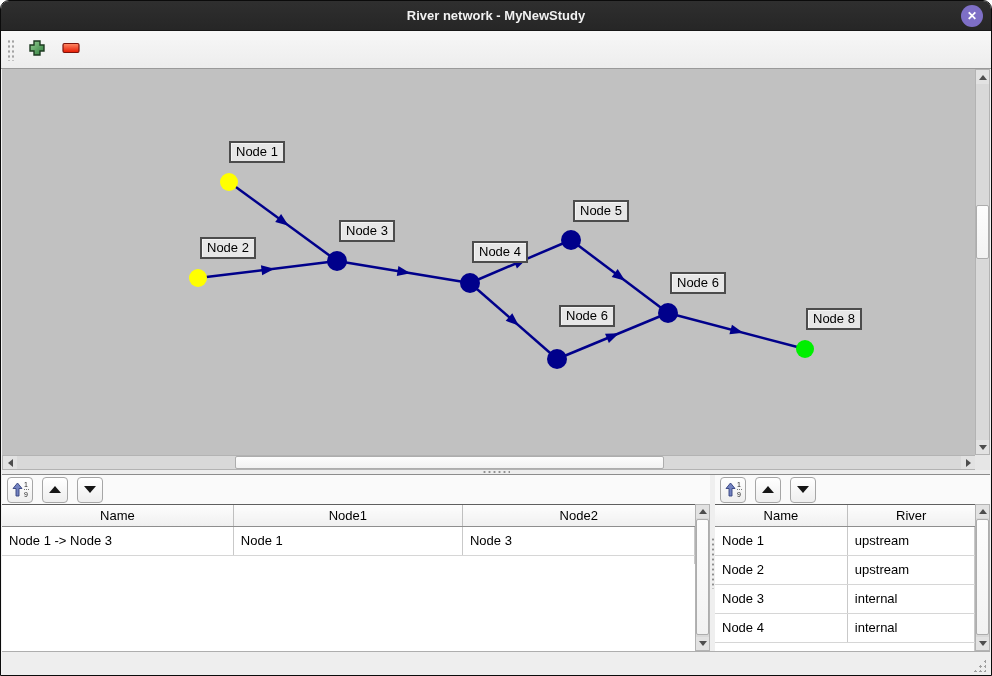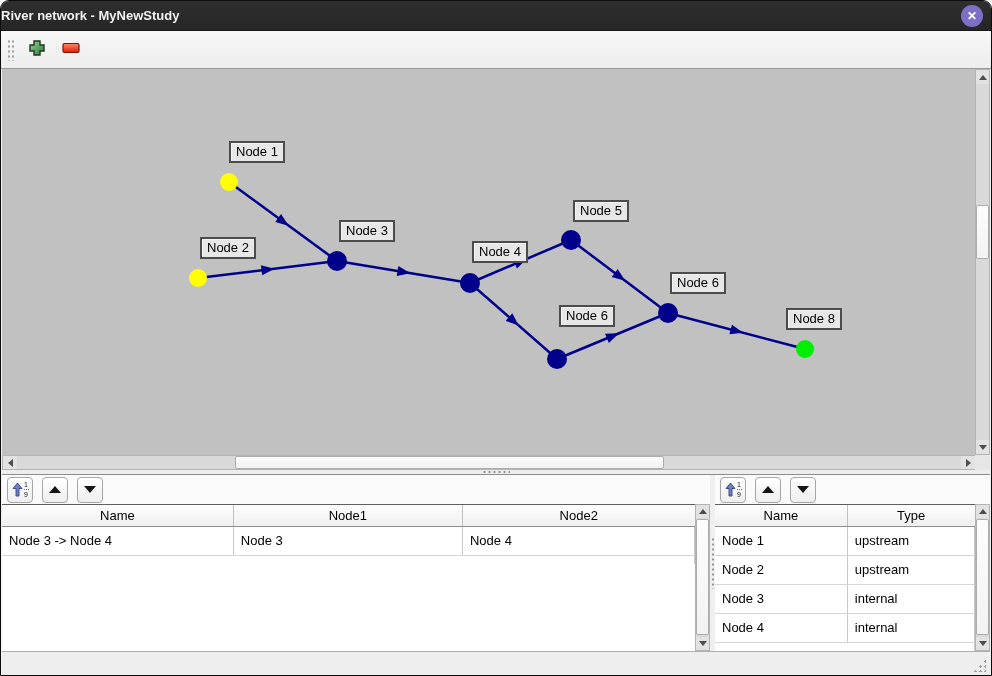--- a/index.html
+++ b/index.html
@@ -9,21 +9,21 @@
     position:relative; width:992px; height:676px;
     border:1px solid #0b0b0b; border-radius:9px 9px 0 0;
     overflow:hidden; background:#f2f2f2;
   }
 
   
   .titlebar {
     position:absolute; top:0; left:0; right:0; height:30px;
     background:linear-gradient(#2f2f2f,#262626);
     border-bottom:1px solid #171717;
-    display:flex; align-items:center; 
+    display:flex; align-items:center; justify-content:center;
   }
   .titlebar .title { color:#f2f2f2; font-size:13px; font-weight:bold; }
   .close-btn {
     position:absolute; right:8px; top:4px; width:22px; height:22px;
     border:none; border-radius:50%; background:#7e6fc6;
     color:#ffffff; font-size:12px; font-weight:bold; line-height:22px;
     text-align:center; cursor:pointer; padding:0;
   }
 
   
@@ -222,21 +222,21 @@
         <circle cx="666" cy="244" r="10" fill="#00008b"></circle>
         <circle cx="803" cy="280" r="9" fill="#00ef00"></circle>
       </svg>
   <div class="node-label" style="left: 227px; top: 72px;">Node 1</div>
       <div class="node-label" style="left: 198px; top: 168px;">Node 2</div>
       <div class="node-label" style="left: 337px; top: 151px;">Node 3</div>
       <div class="node-label" style="left: 470px; top: 172px;">Node 4</div>
       <div class="node-label" style="left: 571px; top: 131px;">Node 5</div>
       <div class="node-label" style="left: 557px; top: 236px;">Node 6</div>
       <div class="node-label" style="left: 668px; top: 203px;">Node 6</div>
-      <div class="node-label" style="left: 784px; top: 239px;">Node 8</div>
+      <div class="node-label" style="left: 804px; top: 239px;">Node 8</div>
     </div>
 
   <div class="scrollbar canvas-vscroll">
     <div class="sb-btn">
         <span class="tri tri-up"></span>
       </div>
     <div class="sb-track">
       <div class="sb-thumb" style="top:121px;height:54px;"></div>
     </div>
     <div class="sb-btn">
@@ -285,23 +285,23 @@
       <table class="data-table branches-table">
         <thead>
             <tr>
               <th>Name</th>
               <th>Node1</th>
               <th>Node2</th>
             </tr>
           </thead>
         <tbody>
             <tr>
-              <td>Node 3 -&gt; Node 4</td>
+              <td>Node 1 -&gt; Node 3</td>
+              <td>Node 1</td>
               <td>Node 3</td>
-              <td>Node 4</td>
             </tr>
             <tr class="sliver">
               <td colspan="3"></td>
             </tr>
           </tbody>
       </table>
     </div>
     <div class="table-vscroll">
       <div class="sb-btn">
           <span class="tri tri-up"></span>
@@ -338,21 +338,21 @@
         </button>
       <button class="tool-btn">
           <span class="tri tri-down-lg"></span>
         </button>
     </div>
     <div class="table-zone">
       <table class="data-table nodes-table">
         <thead>
             <tr>
               <th>Name</th>
-              <th>Type</th>
+              <th>River</th>
             </tr>
           </thead>
         <tbody>
             <tr>
               <td>Node 1</td>
               <td>upstream</td>
             </tr>
             <tr>
               <td>Node 2</td>
               <td>upstream</td>

